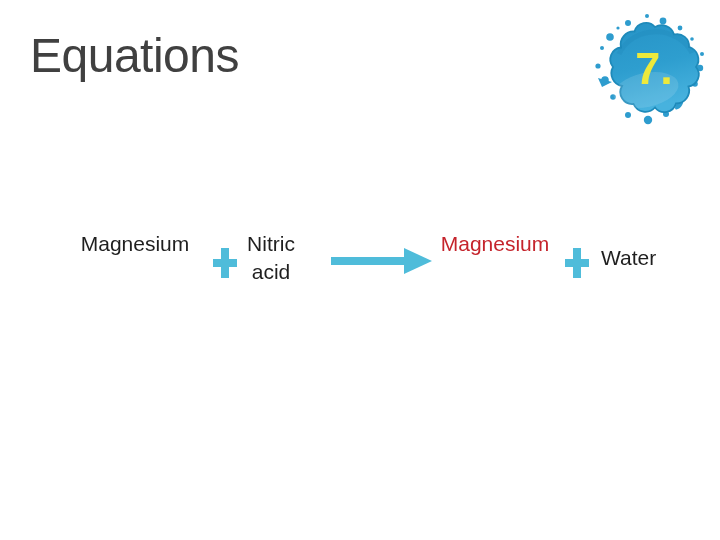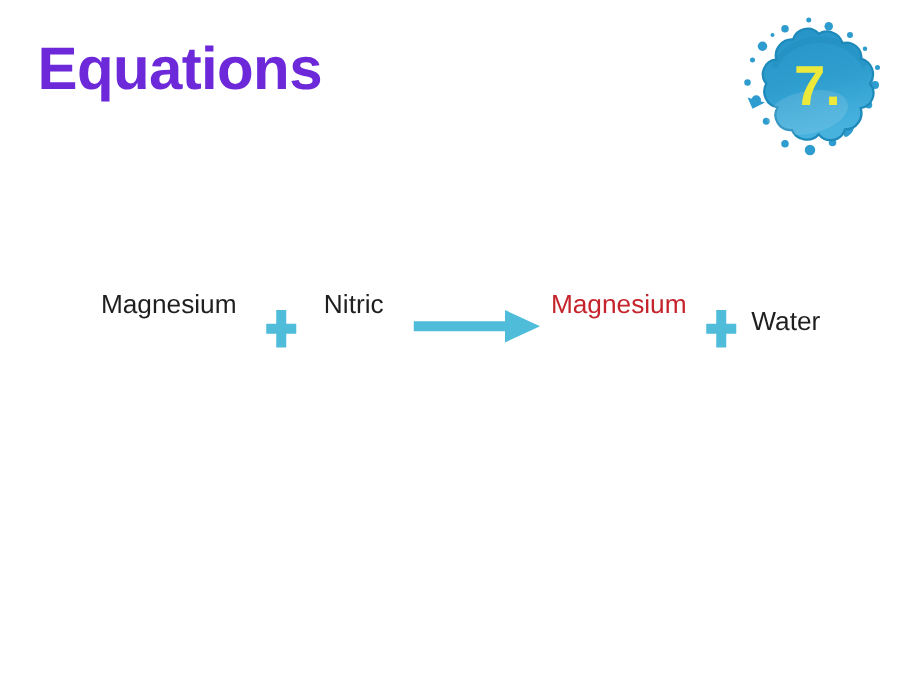--- a/index.html
+++ b/index.html
@@ -17,23 +17,23 @@
     height: 540px;
     background: #ffffff;
   }
   .slide-title {
     position: absolute;
     left: 30px;
     top: 30px;
     margin: 0;
     font-size: 48px;
     line-height: 1.1;
-    font-weight: bold;
+    font-weight: normal;
     letter-spacing: -0.5px;
-    color: #6d28d9;
+    color: #404040;
   }
   .splat-badge {
     position: absolute;
     left: 588px;
     top: 8px;
     width: 124px;
     height: 124px;
   }
   
   .word-block {
@@ -41,21 +41,21 @@
     top: 230px;
     font-size: 21px;
     line-height: 28px;
     color: #1F1F1F;
     text-align: center;
     white-space: nowrap;
   }
   .word-block.red { color: #C5242C; }
   .word-block .line { display: block; }
   #reactant1 { left: 66px;  width: 138px; }
-  #reactant2 { left: 248px; width: 70px;  }
+  #reactant2 { left: 236px; width: 70px;  }
   #product1  { left: 432px; width: 126px; }
   #product2  { left: 601px; top: 244px; text-align: left; }
   
   .plus-icon {
     position: absolute;
     width: 24px;
     height: 30px;
   }
   #plus1 { left: 213px; top: 248px; }
   #plus2 { left: 565px; top: 248px; }
@@ -152,20 +152,21 @@
     </div>
 
     <div class="plus-icon" id="plus1">
       <span class="bar-h"></span>
       <span class="bar-v"></span>
       <span class="sr-only">+</span>
     </div>
 
     <div class="word-block" id="reactant2">
       <span class="line">Nitric</span>
+      <span class="line">acid</span>
     </div>
 
     <svg class="reaction-arrow" viewBox="0 0 102 30">
       <rect x="1" y="11" width="75" height="8" fill="#4FBCDA"></rect>
       <polygon points="74,2 102,15 74,28" fill="#4FBCDA"></polygon>
     </svg>
     <span class="sr-only">→</span>
 
     <div class="word-block red" id="product1">
       <span class="line">Magnesium</span>

